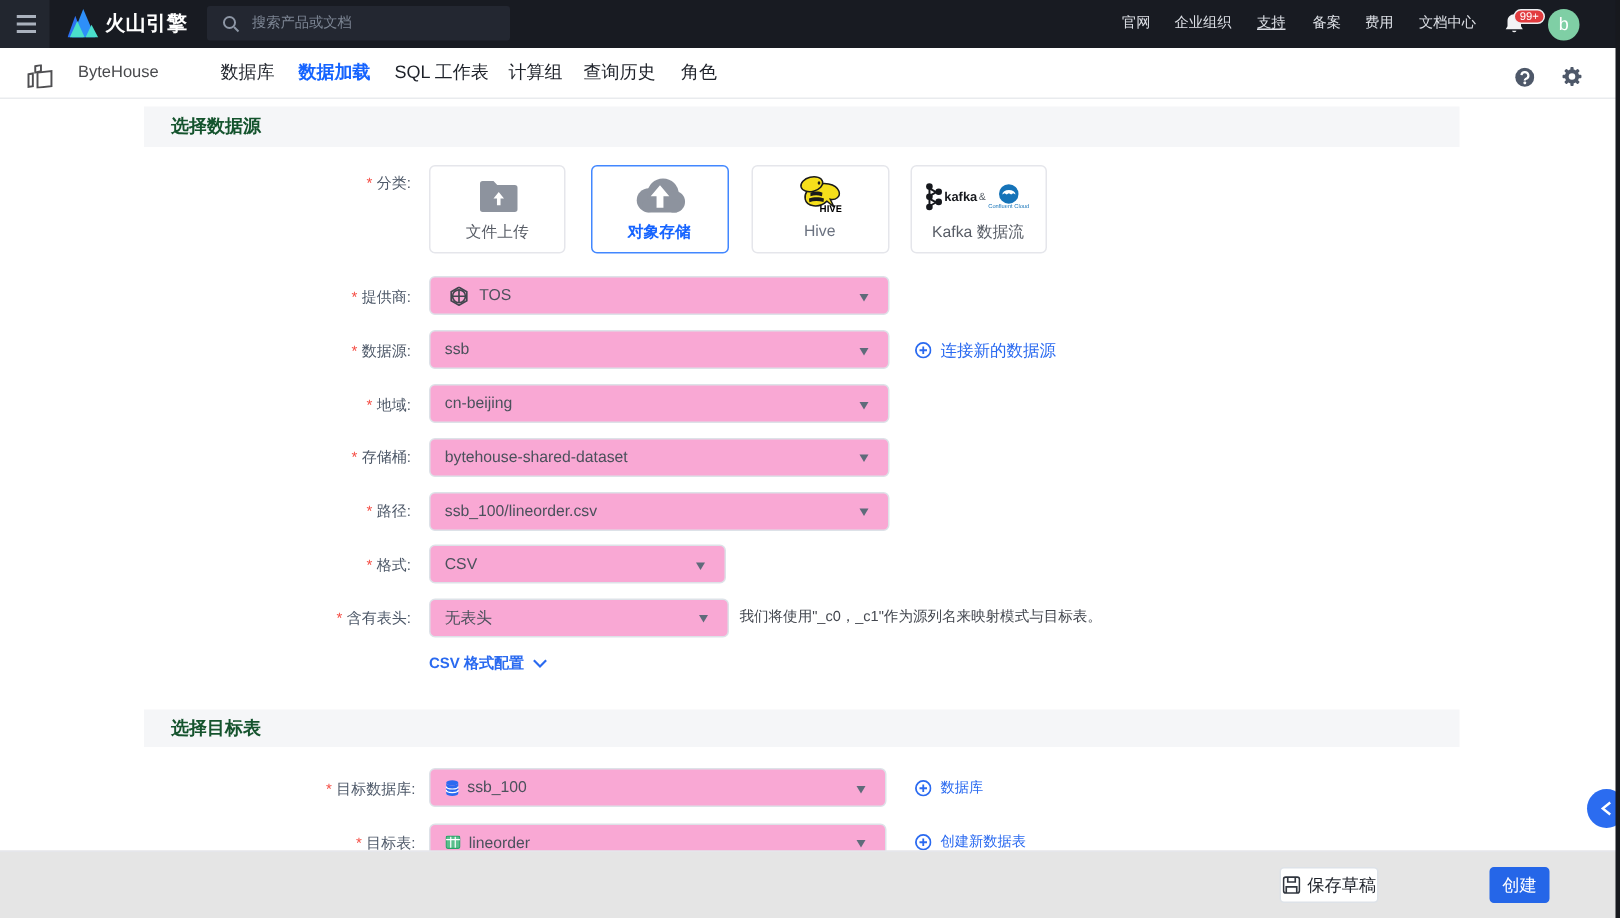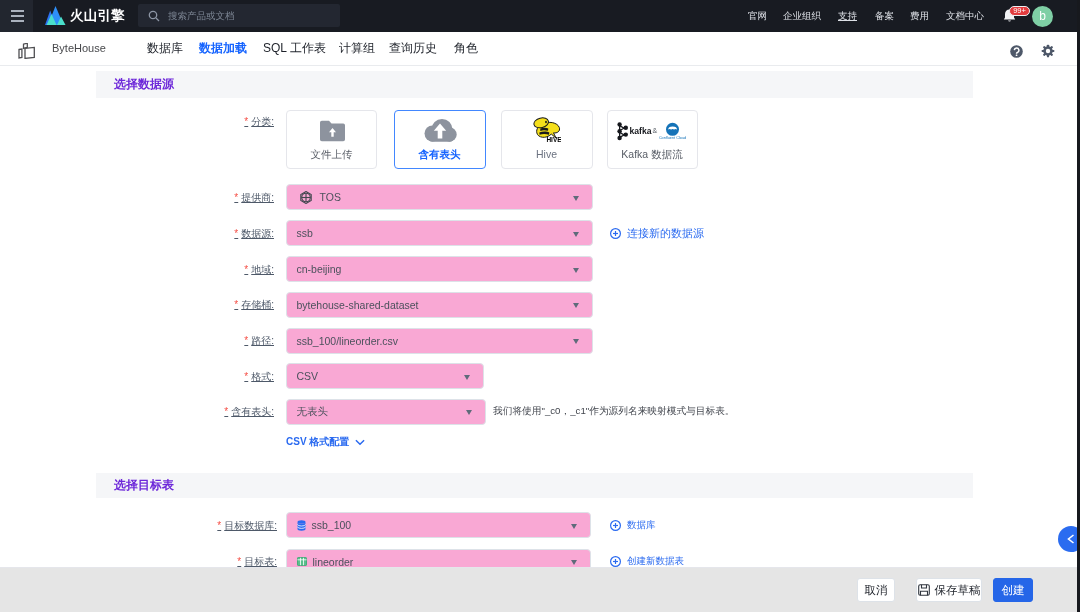--- a/index.html
+++ b/index.html
@@ -16,23 +16,23 @@
   .tbmenu { position:absolute; top:0; height:32px; line-height:32px; font-size:9.5px; color:#dde0e6; }
 
   
   #bar2 { position:absolute; left:0; top:32px; width:1080px; height:34px; background:#fff;
     border-bottom:1px solid #e9ebee; }
   .tab { position:absolute; top:0; height:33px; line-height:33px; font-size:12px; color:#1d2129; }
   .tab.active { color:#1664ff; font-weight:bold; }
 
   
   .secbar { position:absolute; left:96px; width:877px; background:#f5f6f8; }
-  .sectitle { font-size:12px; font-weight:bold; color:#6d28d9; padding-left:18px; }
-
-  .label { position:absolute; font-size:10px; color:#4e5969; text-align:right;text-decoration:underline; }
+  .sectitle { font-size:12px; font-weight:bold; color:#14532d; padding-left:18px; }
+
+  .label { position:absolute; font-size:10px; color:#4e5969; text-align:right; }
   .star { color:#f54e45; margin-right:3px; font-size:10px; }
 
   .sel { position:absolute; left:286px; height:26px; border:1px solid #dde2e8; border-radius:4px;
     background:#f9a8d4; display:flex; align-items:center; padding-left:9.5px; font-size:10.5px;
     color:#4b515c; }
   .caret { position:absolute; right:13px; top:10.5px; width:0; height:0;
     border-left:3.5px solid transparent; border-right:3.5px solid transparent;
     border-top:5px solid #5f6b7a; }
 
   .card { position:absolute; top:110px; width:91px; height:59px; border:1px solid #e5e6eb;
@@ -146,21 +146,21 @@
   <div class="card selected" style="left:393.5px;width:92px;">
     <svg class="abs" style="left:28px;top:7px" width="34" height="25" viewBox="0 0 34 25">
       <g fill="#8d939e">
         <circle cx="9.5" cy="15.5" r="8"></circle>
         <circle cx="19" cy="11.5" r="10.5"></circle>
         <circle cx="26.5" cy="16.5" r="7.2"></circle>
         <rect x="5" y="15" width="26" height="8.7" rx="4.3"></rect>
       </g>
       <path d="M17 5.5 L23.2 12.8 L19.3 12.8 L19.3 20.5 L14.7 20.5 L14.7 12.8 L10.8 12.8 Z" fill="#fff"></path>
     </svg>
-    <div class="cardlabel" style="color:#1664ff;font-weight:bold;">含有表头</div>
+    <div class="cardlabel" style="color:#1664ff;font-weight:bold;">对象存储</div>
   </div>
 
   <div class="card" style="left:500.5px;width:92px;">
     <svg class="abs" style="left:31px;top:6px" width="28" height="27" viewBox="0 0 28 27">
       <path d="M9 7.5 C15.5 3.5 24.5 5.5 26.3 10.5 C27.6 14.3 24 16.5 20.5 15.8 L23 21 L18.3 17.1 C13 22.3 4.7 20.7 3.8 15.8 C3 11.8 5.8 8.8 9 7.5 Z" fill="#f5df1b" stroke="#1a1a1a" stroke-width="1"></path>
       <path d="M7.3 11.5 C9.8 10.4 13.3 10.4 15.3 11.5 L15 13.8 C12.1 13 9.8 13 7.3 13.9 Z" fill="#1a1a1a"></path>
       <path d="M6.3 15.4 C9.3 14.3 13.8 14.3 16.3 15.4 L16 17.7 C12.8 16.8 9.3 16.8 6.6 17.8 Z" fill="#1a1a1a"></path>
       <ellipse cx="8.2" cy="5.8" rx="7.4" ry="4.8" fill="#f5df1b" stroke="#1a1a1a" stroke-width="1" transform="rotate(-14 8.2 5.8)"></ellipse>
       <ellipse cx="13" cy="5" rx="0.9" ry="1.2" fill="#1a1a1a"></ellipse>
       <text x="21" y="24.5" font-size="6.5" font-weight="bold" fill="#000" text-anchor="middle" font-family="Liberation Sans">HIVE</text>
@@ -290,21 +290,21 @@
   <div class="bluelink" style="left:610px;top:548px;font-size:9.5px;">
     <svg width="11" height="11" viewBox="0 0 11 11" style="margin-right:6px">
       <circle cx="5.5" cy="5.5" r="4.9" fill="none" stroke="#2a6af0" stroke-width="1.2"></circle>
       <line x1="5.5" y1="3" x2="5.5" y2="8" stroke="#2a6af0" stroke-width="1.2"></line>
       <line x1="3" y1="5.5" x2="8" y2="5.5" stroke="#2a6af0" stroke-width="1.2"></line>
     </svg>创建新数据表
   </div>
 
   <div id="footer">
     <div class="btn" style="left:857px;width:38px;">取消</div>
-    <div class="btn" style="left:916px;width:66px;justify-content:center;">
+    <div class="btn" style="left:853px;width:66px;justify-content:center;">
       <svg width="12" height="12" viewBox="0 0 12 12" style="margin-right:5px">
         <rect x="0.7" y="0.7" width="10.6" height="10.6" rx="1.5" fill="none" stroke="#30363f" stroke-width="1.1"></rect>
         <path d="M3.5 0.7 L3.5 4 L8.5 4 L8.5 0.7" fill="none" stroke="#30363f" stroke-width="1.1"></path>
         <path d="M2.5 11.3 L2.5 7.2 L9.5 7.2 L9.5 11.3" fill="none" stroke="#30363f" stroke-width="1.1"></path>
       </svg>保存草稿
     </div>
     <div class="btn primary" style="left:993px;width:40px;">创建</div>
   </div>
 
   <div id="handle">

